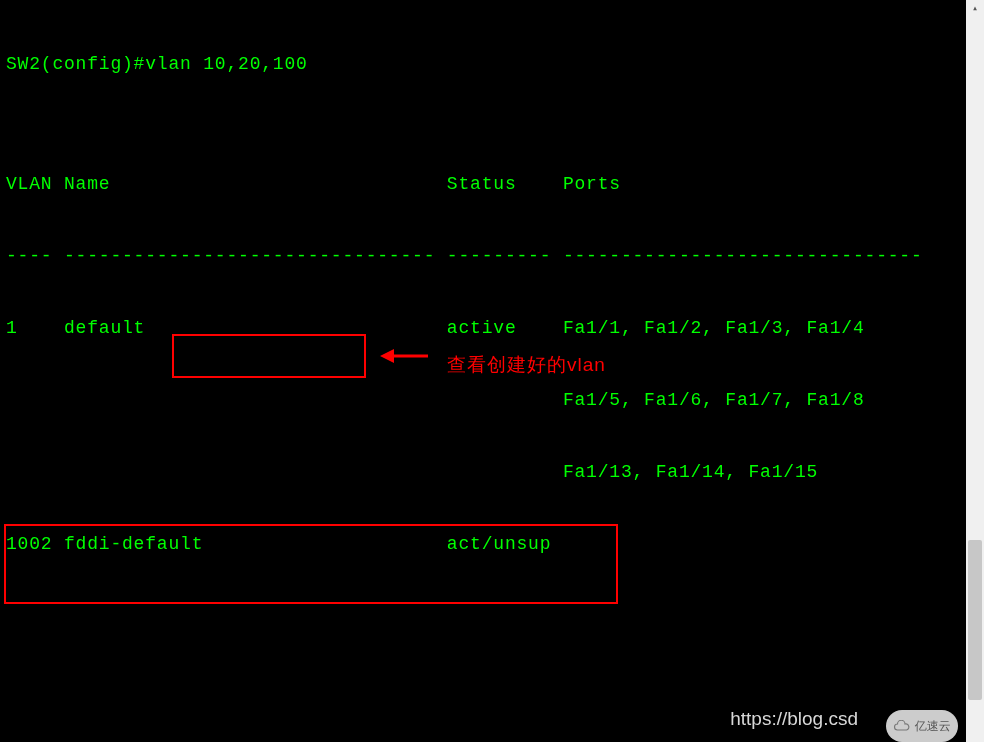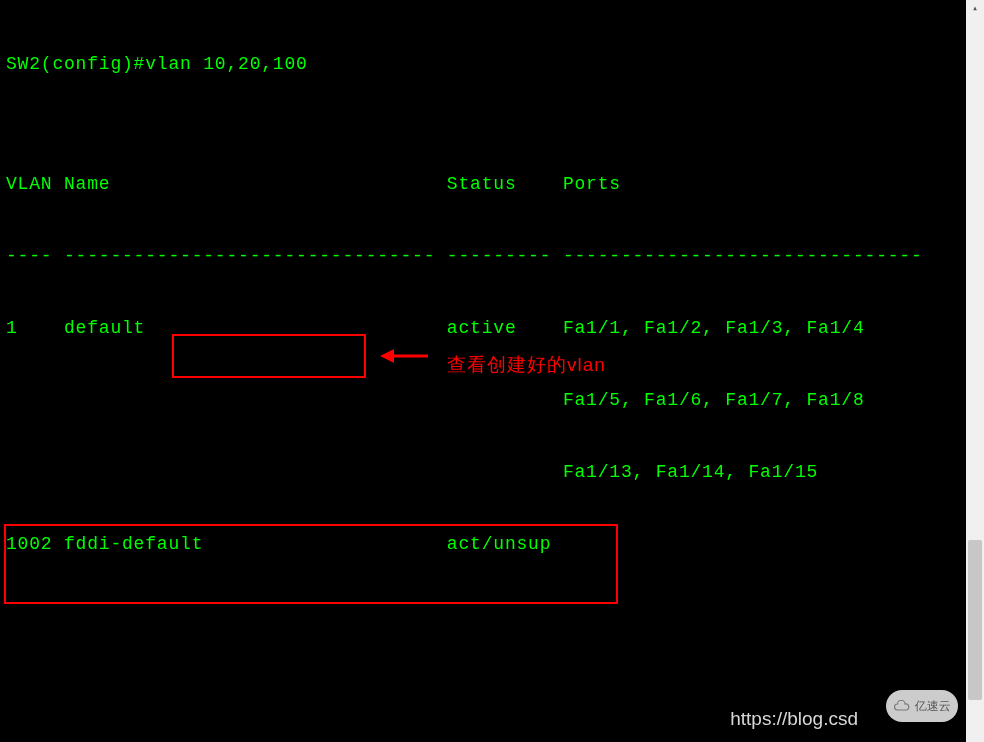--- a/index.html
+++ b/index.html
@@ -105,21 +105,21 @@
     right: 108px;
     bottom: 12px;
     color: #d8d8d8;
     font-family: Arial, sans-serif;
     font-size: 19px;
     z-index: 5;
   }
   .logo {
     position: absolute;
     right: 8px;
-    bottom: 20px;
+    bottom: 0;
     width: 72px;
     height: 32px;
     background: rgba(255,255,255,0.8);
     border-radius: 16px;
     color: #555;
     font-family: "Microsoft YaHei", Arial, sans-serif;
     font-size: 12px;
     line-height: 32px;
     text-align: center;
     z-index: 5;

